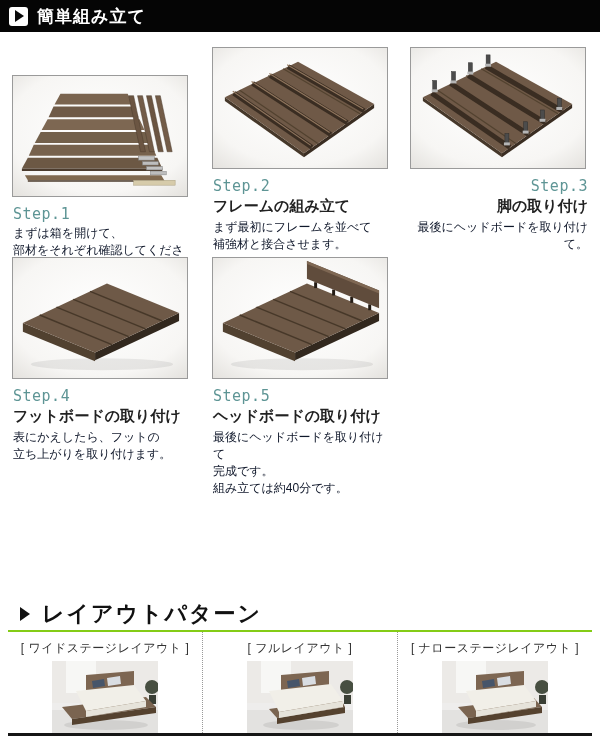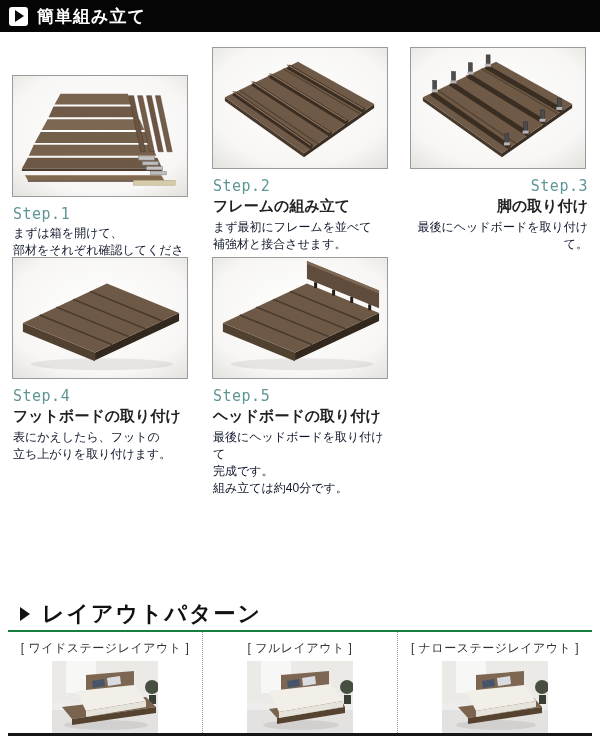--- a/index.html
+++ b/index.html
@@ -20,21 +20,21 @@
               margin:8px 0 2px 1px;letter-spacing:0.5px;}
   .step-title{font-size:15px;font-weight:bold;color:#222;margin:0 0 3px 1px;}
   .step-desc{font-size:12px;color:#0f172a;line-height:1.42;margin-left:1px;white-space:pre-line;}
 
   
   .subheading{position:absolute;left:20px;top:599px;display:flex;align-items:center;}
   .tri-bullet{width:0;height:0;border-style:solid;border-width:7px 0 7px 10px;
               border-color:transparent transparent transparent #111;margin-right:12px;}
   .subheading-text{font-size:22px;font-weight:bold;color:#111;letter-spacing:2px;}
 
-  .layout-table{position:absolute;left:8px;top:630px;width:584px;border-top:2px solid #15803d;
+  .layout-table{position:absolute;left:8px;top:630px;width:584px;border-top:2px solid #84cc16;
                 display:flex;}
   .layout-col{flex:1;min-height:103px;display:flex;flex-direction:column;align-items:center;}
   .layout-col + .layout-col{border-left:1px dotted #999;}
   .layout-label{font-size:12px;color:#333;margin-top:8px;letter-spacing:0.5px;}
   .layout-photo{margin-top:4px;width:106px;height:72px;}
   .bottom-rule{position:absolute;left:8px;top:733px;width:584px;height:3px;background:#161616;}
 </style>
 </head>
 <body>
 

